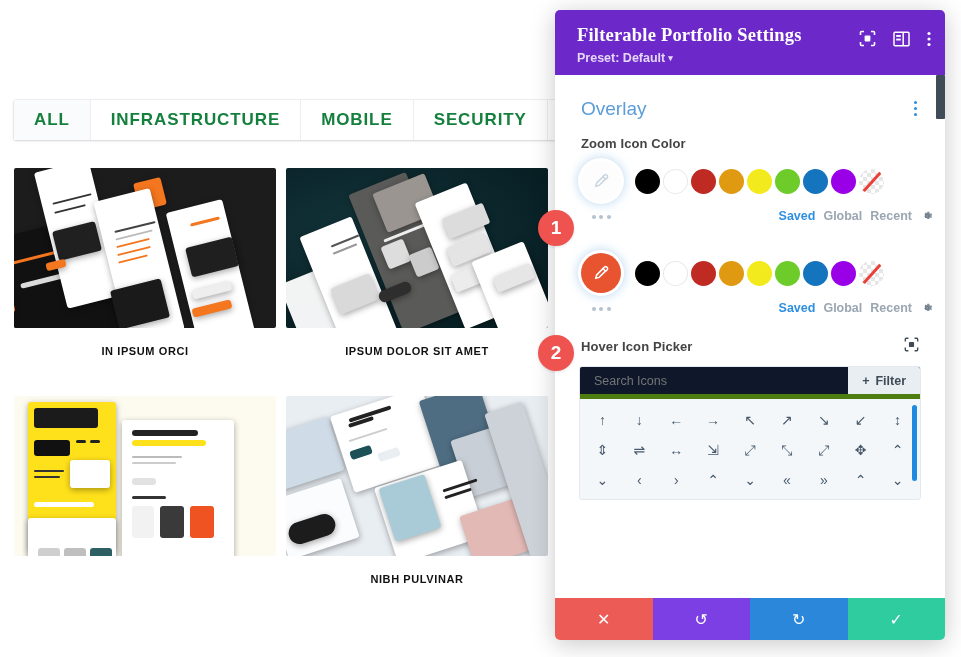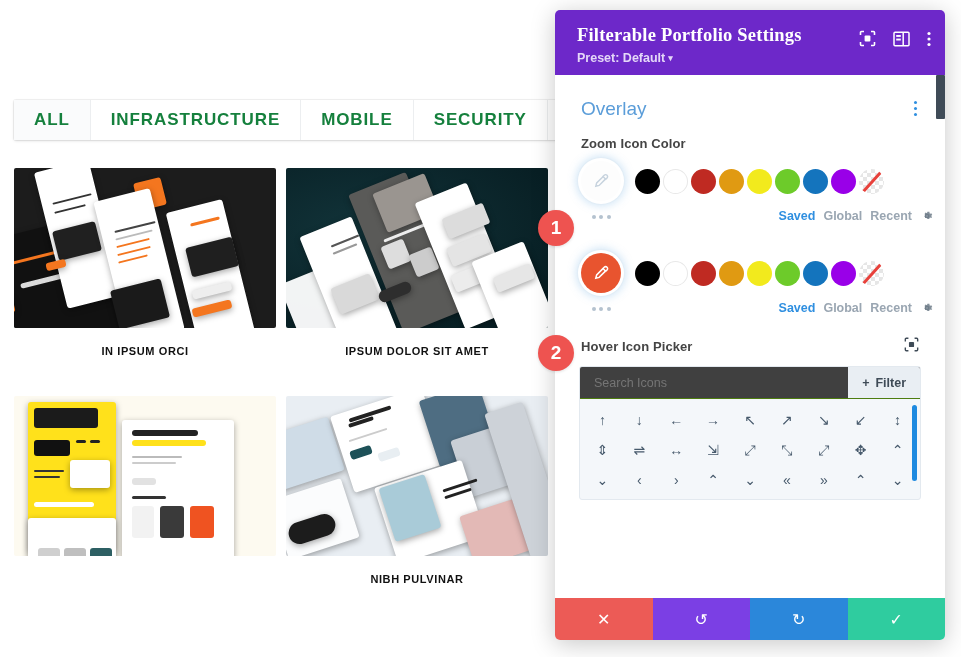--- a/index.html
+++ b/index.html
@@ -131,22 +131,22 @@
 
   
   .picker-label-row {
     display:flex; align-items:center; justify-content:space-between;
     padding:20px 26px 0 26px;
   }
   .picker-box {
     margin:10px 24px 0 24px; border:1px solid #e3e9ef; border-radius:3px;
     background:#f4f7fa; overflow:hidden;
   }
-  .search-row { display:flex; align-items:stretch; height:32px; background:#404040;
-     border-bottom:1px solid #4d7c0f; }
+  .search-row { display:flex; align-items:stretch; height:32px; background:#0f172a;
+     border-bottom:5px solid #4d7c0f; }
   .search-input {
     flex:1; border:none; background:transparent; outline:none;
     font-size:12.5px; color:#95a3b1; padding-left:14px;
     font-family:"Liberation Sans", sans-serif;
   }
   .filter-btn {
     display:flex; align-items:center; gap:6px; padding:0 14px;
     background:#e9eef3; font-size:12.5px; color:#3f4b57; font-weight:bold;
   }
   .icon-grid {

